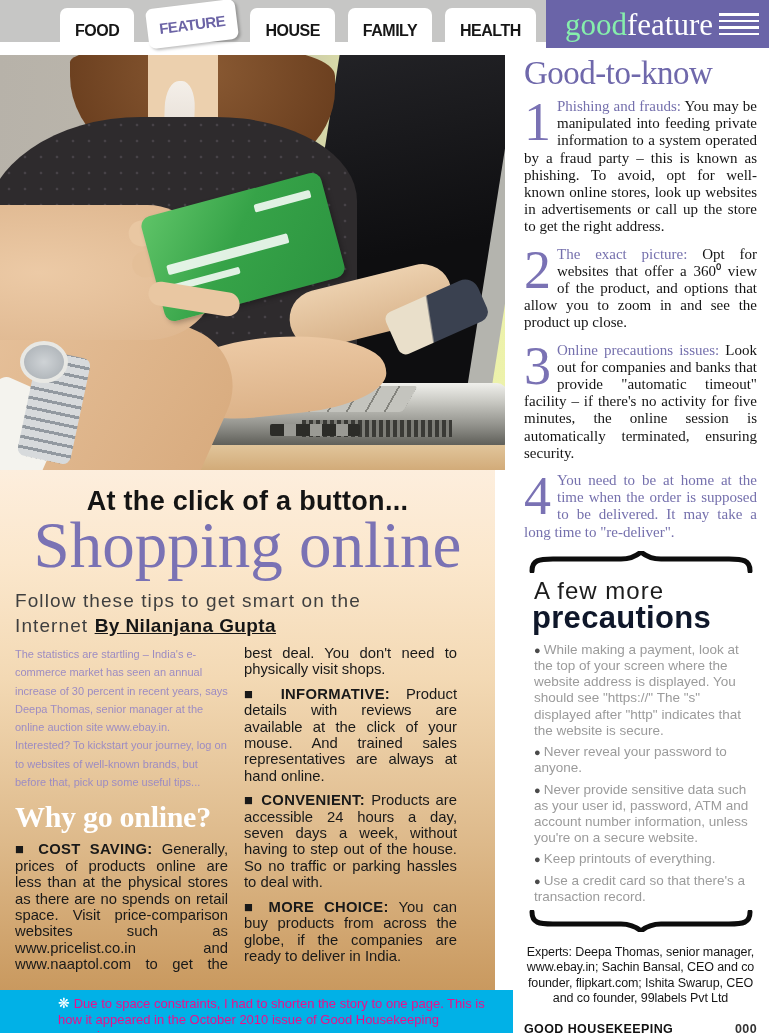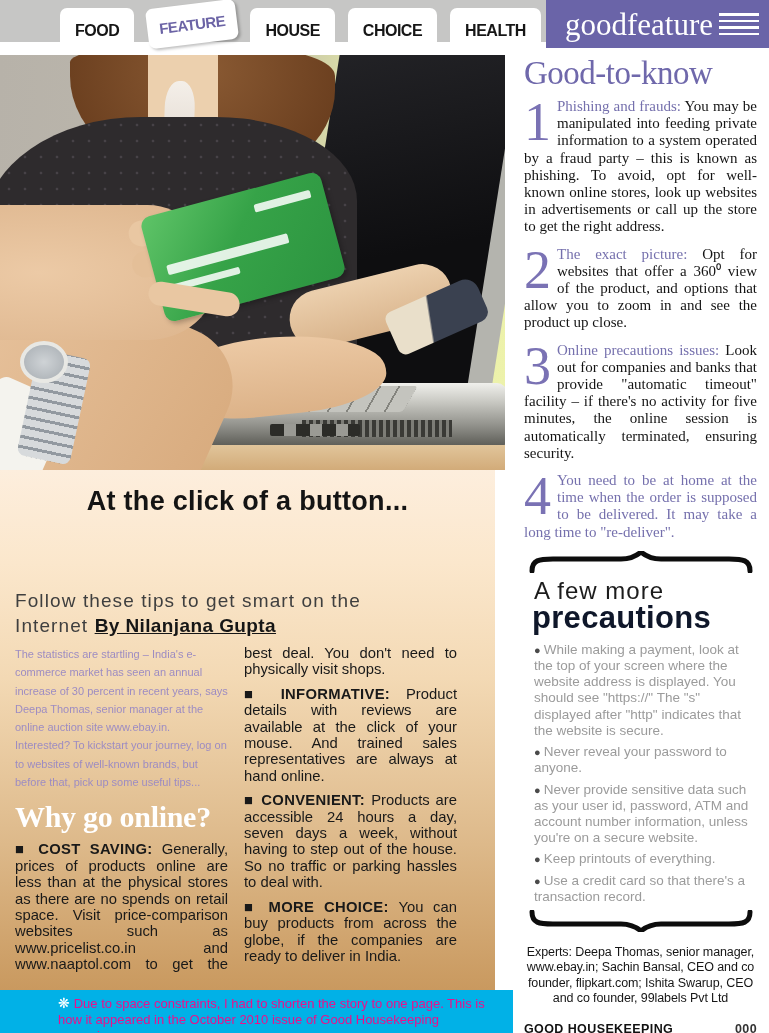--- a/index.html
+++ b/index.html
@@ -11,21 +11,21 @@
   .navbar { position:absolute; left:0; top:0; width:546px; height:42px; background:#c6c6c5; }
   .tabs { position:absolute; left:60px; top:8px; display:flex; gap:13px; align-items:flex-start; }
   .tab { background:#fff; border-radius:7px; height:46px; padding:0 15px; display:flex;
          align-items:center; font-weight:bold; font-size:16px; letter-spacing:-0.5px; color:#161616;
          font-family:"Liberation Sans", sans-serif; white-space:nowrap; }
   .tab.feature { transform:rotate(-7deg); color:#6b63a5; height:40px; margin-top:-4px;
                  padding:0 12px; box-shadow:2px 2px 3px rgba(0,0,0,.25); font-size:15px; z-index:2; }
   .brand { position:absolute; left:546px; top:0; width:223px; height:48px; background:#6a64a8;
            display:flex; align-items:center; justify-content:flex-end; padding-right:10px; }
   .brand-text { font-family:"Liberation Serif", serif; font-size:31px; line-height:1; }
-  .brand-text .g { color:#ffffff; }
+  .brand-text .g { color:#86efac; }
   .brand-text .f { color:#ffffff; }
   .brand-lines { display:flex; flex-direction:column; gap:4px; margin-left:6px; }
   .brand-lines div { width:40px; height:2.5px; background:#fff; }
 
   
   .photo { position:absolute; left:0; top:55px; width:505px; height:415px; overflow:hidden;
            background:linear-gradient(95deg,#b7b2a9 0%,#bcb7ac 40%,#cfcfa8 58%,#e9efa8 72%,#edf2ab 100%); }
   .photo div { position:absolute; }
   .screen-frame { left:326px; top:-34px; width:192px; height:386px; background:#b4b4ae; transform:rotate(9deg); }
   .screen { left:316px; top:-30px; width:178px; height:372px;
@@ -129,21 +129,21 @@
 </head>
 <body>
 
 <div class="page">
 
   <div class="navbar">
     <div class="tabs">
       <div class="tab">FOOD</div>
       <div class="tab feature">FEATURE</div>
       <div class="tab">HOUSE</div>
-      <div class="tab">CHOICE</div>
+      <div class="tab">FAMILY</div>
       <div class="tab">HEALTH</div>
       <div class="tab">LOOKS</div>
     </div>
   </div>
   <div class="brand">
     <div class="brand-text"><span class="g">good</span><span class="f">feature</span></div>
     <div class="brand-lines">
         <div></div>
         <div></div>
         <div></div>
@@ -177,20 +177,21 @@
     <div class="card">
         <i class="l1"></i>
         <i class="l2"></i>
         <i class="l3"></i>
       </div>
     <div class="thumb"></div>
   </div>
 
   <div class="article">
     <div class="kicker">At the click of a button...</div>
+    <div class="title">Shopping online</div>
     <div class="standfirst"><span>Follow these tips to get smart on the Internet </span><b>By Nilanjana Gupta</b></div>
     <div class="columns">
       <p class="intro">The statistics are startling – India's e-commerce market has seen an annual increase of 30 percent in recent years, says Deepa Thomas, senior manager at the online auction site www.ebay.in. Interested? To kickstart your journey, log on to websites of well-known brands, but before that, pick up some useful tips...</p>
       <h2 class="why">Why go online?</h2>
       <p class="point"><b>■ COST SAVING: </b><span>Generally, prices of products online are less than at the physical stores as there are no spends on retail space. Visit price-comparison websites such as www.pricelist.co.in and www.naaptol.com to get the best deal. You don't need to physically visit shops.</span></p>
       <p class="point"><b>■ INFORMATIVE: </b><span>Product details with reviews are available at the click of your mouse. And trained sales representatives are always at hand online.</span></p>
       <p class="point"><b>■ CONVENIENT: </b><span>Products are accessible 24 hours a day, seven days a week, without having to step out of the house. So no traffic or parking hassles to deal with.</span></p>
       <p class="point"><b>■ MORE CHOICE: </b><span>You can buy products from across the globe, if the companies are ready to deliver in India.</span></p>
     </div>
   </div>

